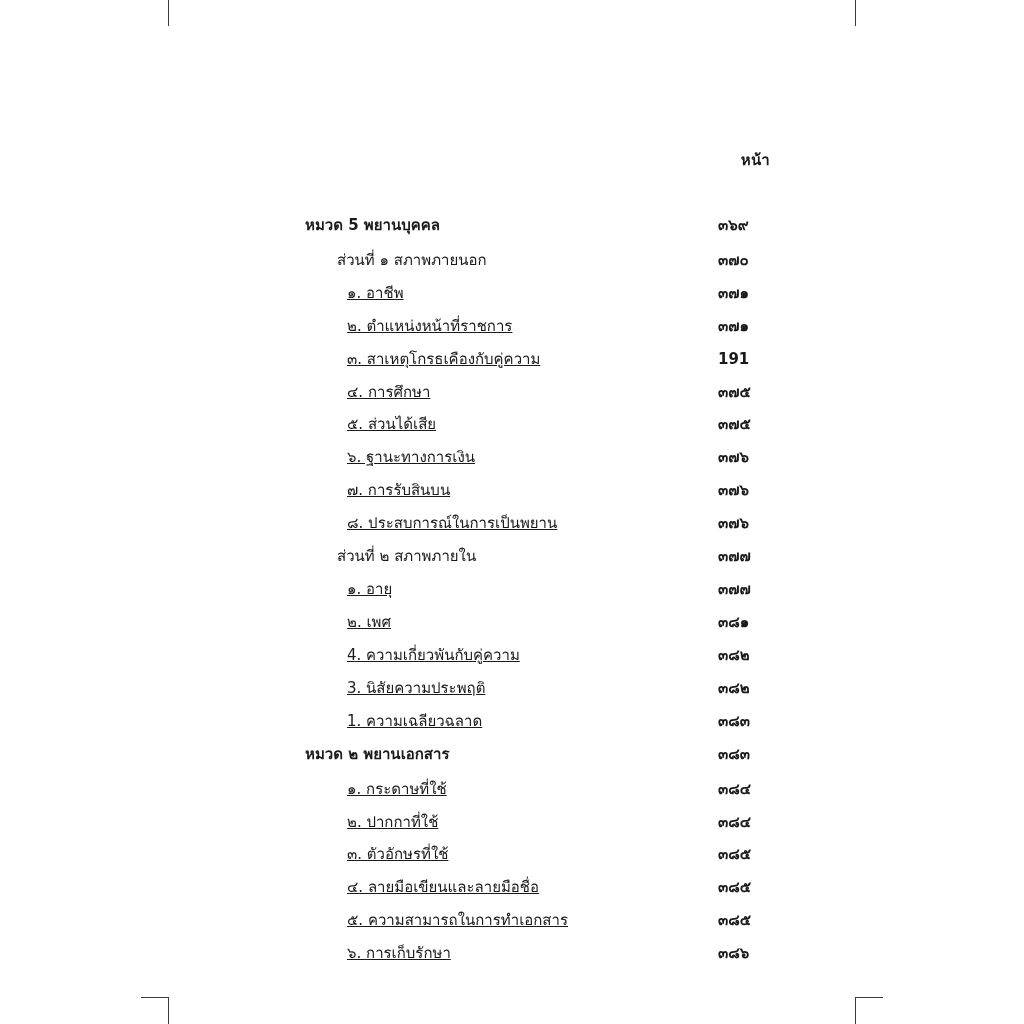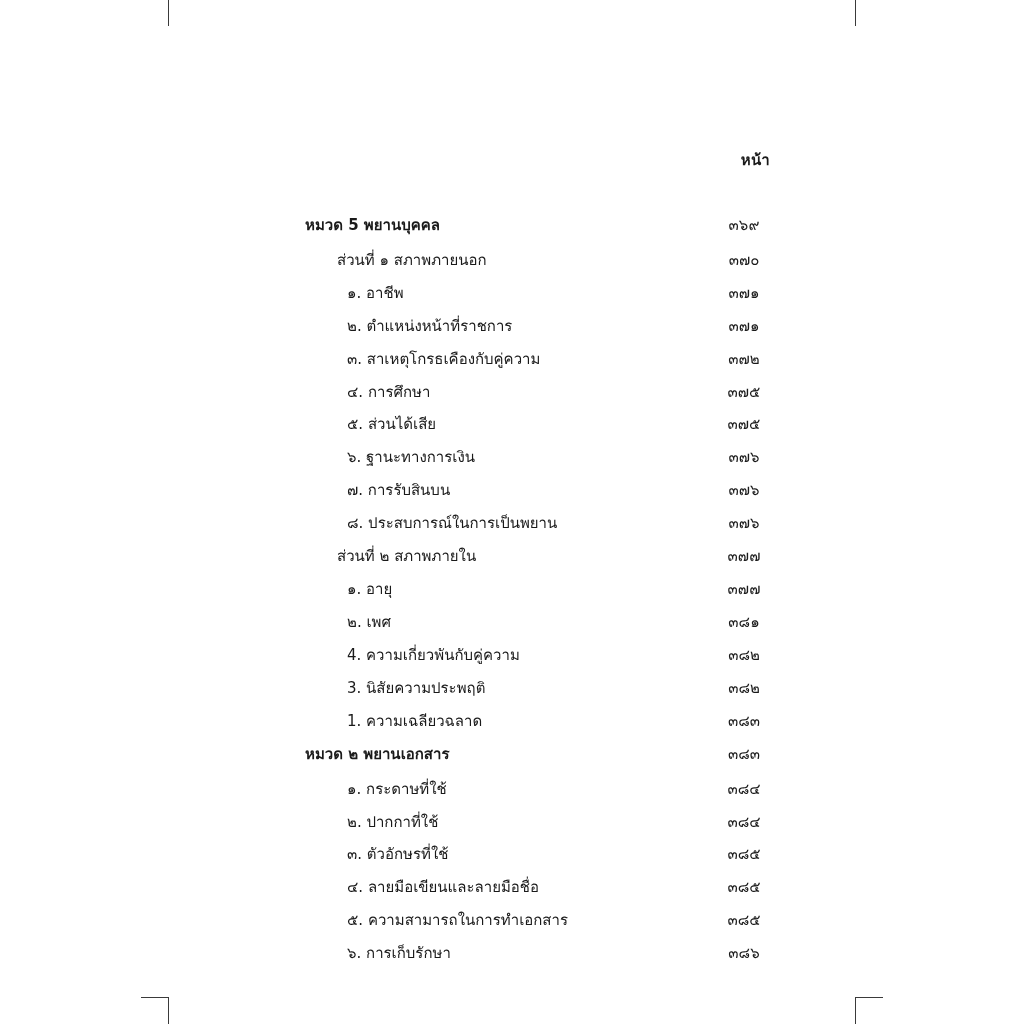--- a/index.html
+++ b/index.html
@@ -60,38 +60,40 @@
     justify-content: space-between;
     margin-bottom: 14.2px;
     font-size: 15px;
     line-height: 1.25;
   }
   .row .label {
     white-space: nowrap;
   }
   .row .page-no {
     white-space: nowrap;
-    text-align: center;
+    text-align: left;
     min-width: 52px;
     padding-right: 5px;
+    font-weight: bold;
   }
 
   .lvl-chapter .label {
     font-weight: bold;
     margin-left: 0px;
   }
   .lvl-chapter {
     margin-top: 4px;
     margin-bottom: 16px;
   }
   .lvl-section .label {
     margin-left: 32px;
   }
   .lvl-item .label {
     margin-left: 42px;
+    text-decoration: underline;
   }
 </style>
 </head>
 <body>
 
 <div class="page">
 
   <div class="crop crop-tl-v"></div>
   <div class="crop crop-tr-v"></div>
   <div class="crop crop-bl-v"></div>
@@ -117,21 +119,21 @@
         <div class="row lvl-item">
           <span class="label">๑.  อาชีพ</span>
           <span class="page-no">๓๗๑</span>
         </div>
         <div class="row lvl-item">
           <span class="label">๒.  ตำแหน่งหน้าที่ราชการ</span>
           <span class="page-no">๓๗๑</span>
         </div>
         <div class="row lvl-item">
           <span class="label">๓.  สาเหตุโกรธเคืองกับคู่ความ</span>
-          <span class="page-no">๓๗๒</span>
+          <span class="page-no">191</span>
         </div>
         <div class="row lvl-item">
           <span class="label">๔.  การศึกษา</span>
           <span class="page-no">๓๗๕</span>
         </div>
         <div class="row lvl-item">
           <span class="label">๕.  ส่วนได้เสีย</span>
           <span class="page-no">๓๗๕</span>
         </div>
         <div class="row lvl-item">

